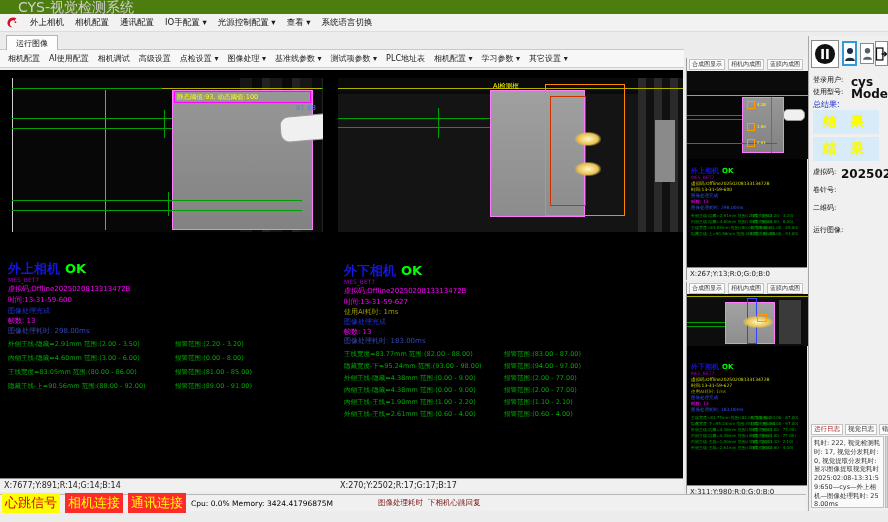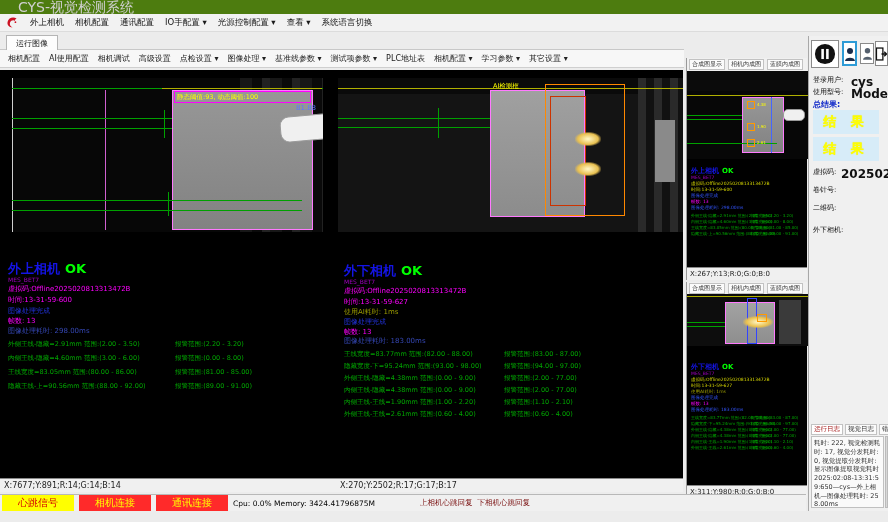--- a/index.html
+++ b/index.html
@@ -55,37 +55,37 @@
   .m-mag { font-size:4.5px; color:#ff00ff; }
   .m-olv { font-size:4.5px; color:#9a9a00; }
   .measmini { font-size:4px; color:#00a800; }
   .mfooter { position:absolute; left:0; right:0; bottom:0; height:13px; background:#f0f0f0;
              border-top:1px solid #8a8a8a; font-size:7px; color:#222; line-height:12px; padding-left:3px; }
 
   
   .rightpanel { left:808px; top:36px; width:80px; height:475px; background:#f0f0f0; border-left:1px solid #a8a8a8; }
   .rp-label { font-size:7px; color:#111; }
   .rp-value { font-size:12px; color:#111; font-weight:bold; }
-  .rp-blue  { font-size:8px; color:#0b23c8; font-weight:bold; }
+  .rp-blue  { font-size:8px; color:#0b23c8; font-weight:normal; }
   .result-box { position:absolute; left:4px; width:66px; height:24px; background:#d7ecf8;
                 color:#ffff00; font-weight:bold; font-size:13px; letter-spacing:5px;
                 text-align:center; line-height:24px; text-shadow:0 0 1px #e8e800; }
   .btn { position:absolute; background:#fff; border:1px solid #8a8a8a; display:flex;
          align-items:center; justify-content:center; }
   .btn.sel { border:2px solid #2e9bd6; }
   .log-tab { font-size:6.5px; color:#333; background:#fbfbfb; border:1px solid #c2c2c2; padding:0 2px; white-space:nowrap; }
   .log-tab.first { color:#a01010; background:#fff; }
   .logbox { position:absolute; left:2px; top:400px; width:73px; height:72px; background:#fafafa;
             border:1px solid #c0c0c0; font-size:6.5px; color:#333; line-height:1.35; padding:2px;
             overflow:hidden; word-break:break-all; }
 
   
   .statusbar { left:0; top:494px; width:806px; height:17px; background:#f0f0f0; border-top:1px solid #b8b8b8;
                display:flex; align-items:center; gap:5px; padding-left:2px; }
-  .badge { font-size:10px; padding:1px 16px; white-space:nowrap; }
+  .badge { font-size:13px; padding:1px 3px; white-space:nowrap; }
   .badge.yellow { background:#ffff00; color:#d40000; }
   .badge.red { background:#ff2a2a; color:#ffff00; }
   .sb-text { font-size:7.5px; color:#000; white-space:nowrap; }
   .sb-link { font-size:7.5px; color:#7a1010; white-space:nowrap; }
 
   .glove { position:absolute; background:#f0f0f0; border:1px solid #9a9a9a; border-radius:9px; }
   .blob { position:absolute; background:radial-gradient(ellipse at center,#fff8c8 0%,#e8c050 55%,rgba(0,0,0,0) 75%); }
 </style>
 </head>
 <body>
@@ -328,33 +328,33 @@
     <div class="t rp-value" style="left:42px;top:39px;">cys</div>
     <div class="t rp-label" style="left:4px;top:51px;">使用型号:</div>
     <div class="t rp-value" style="left:42px;top:51px;">Model1</div>
     <div class="t rp-blue" style="left:4px;top:63px;">总结果:</div>
     <div class="result-box" style="top:74px;">结 果</div>
     <div class="result-box" style="top:101px;">结 果</div>
     <div class="t rp-label" style="left:4px;top:131px;">虚拟码:</div>
     <div class="t rp-value" style="left:32px;top:131px;">20250208</div>
     <div class="t rp-label" style="left:4px;top:149px;">卷针号:</div>
     <div class="t rp-label" style="left:4px;top:167px;">二维码:</div>
-    <div class="t rp-label" style="left:4px;top:189px;">外下相机:</div>
+    <div class="t rp-label" style="left:4px;top:189px;">运行图像:</div>
 
     <div class="abs" style="left:2px;top:388px;display:flex;gap:2px;">
       <span class="log-tab first">运行日志</span>
       <span class="log-tab">视觉日志</span>
       <span class="log-tab">错误日志</span>
     </div>
     <div class="logbox">耗时: 222, 视觉检测耗时: 17, 视觉分发耗时: 0, 视觉提取分发耗时: 显示图像提取视觉耗时 2025:02:08-13:31:59:650—cys—外上相机—图像处理耗时: 258.00ms</div>
     <div class="abs" style="left:76px;top:400px;width:3px;height:72px;background:#d8d8d8;border:1px solid #bbb;"></div>
   </div>
 
   <div class="abs statusbar">
     <span class="badge yellow">心跳信号</span>
     <span class="badge red">相机连接</span>
     <span class="badge red">通讯连接</span>
     <span class="sb-text">Cpu: 0.0% Memory: 3424.41796875M</span>
-    <span class="sb-link" style="margin-left:40px;">上相机心跳回复</span>
+    <span class="sb-link" style="margin-left:40px;">图像处理耗时</span>
     <span class="sb-link">下相机心跳回复</span>
   </div>
 
 </div>
 
 </body></html>

